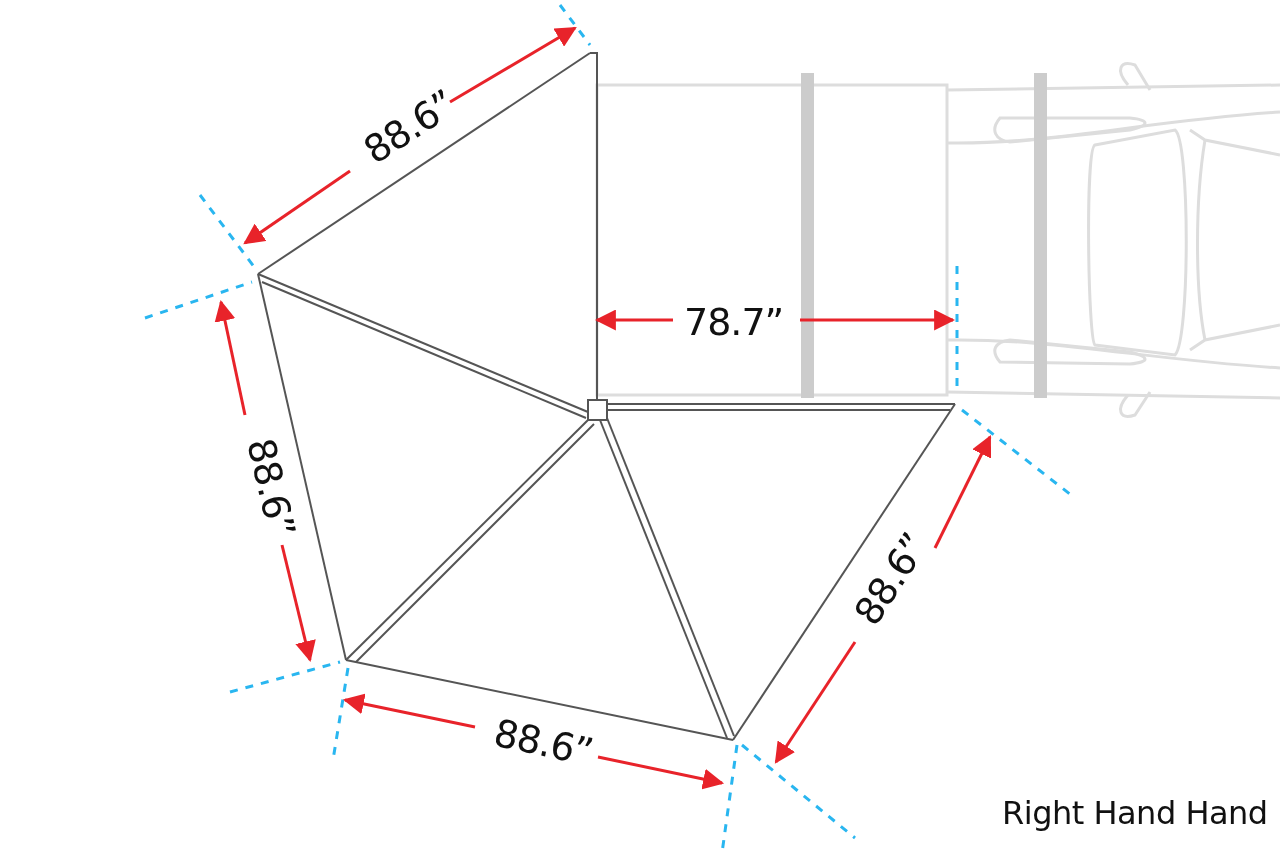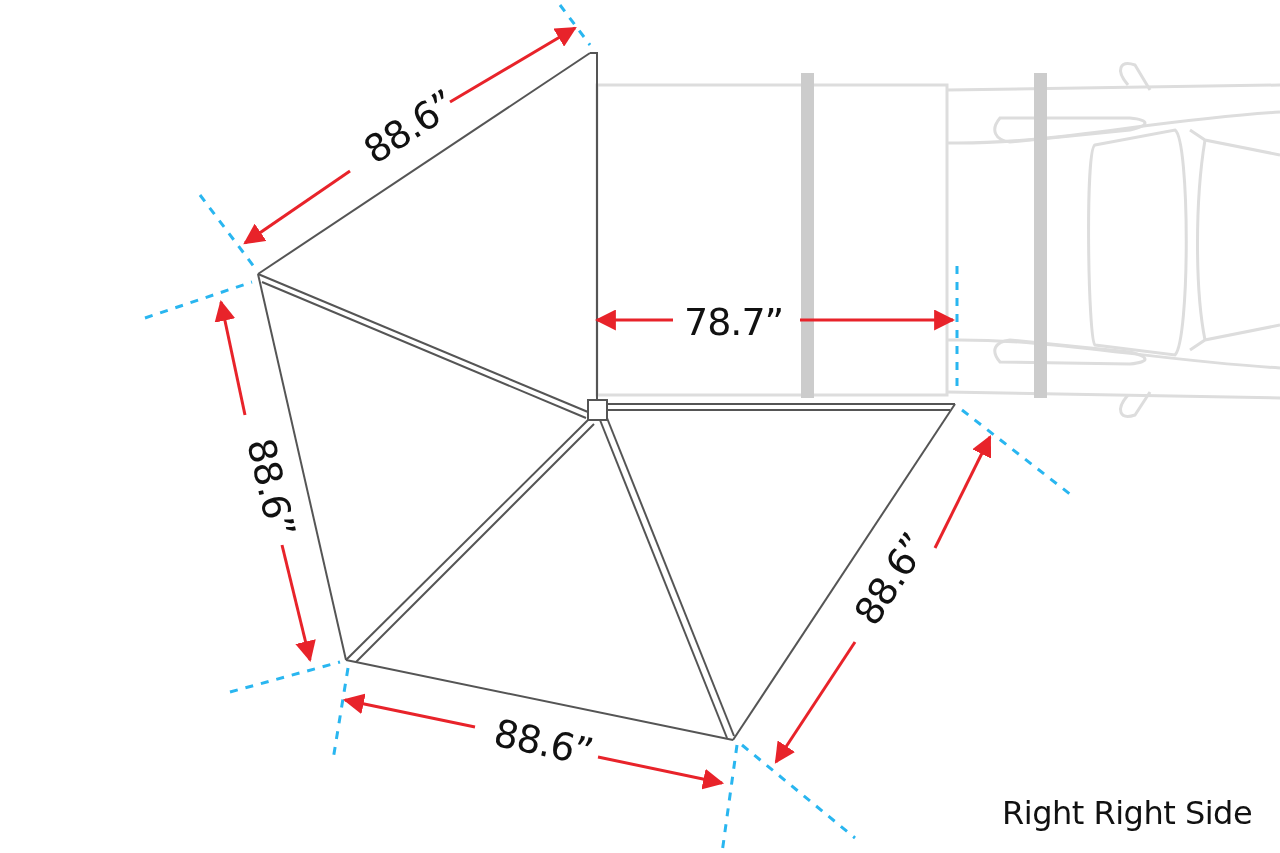--- a/index.html
+++ b/index.html
@@ -81,13 +81,13 @@
     <line x1="800" y1="320" x2="953" y2="320" marker-end="url(#ah)"></line>
   </g>
 
   <text class="dim" transform="translate(375,165) rotate(-33)">88.6”</text>
   <text class="dim" transform="translate(247,442) rotate(77)">88.6”</text>
   <text class="dim" transform="translate(492,745) rotate(12)">88.6”</text>
   <text class="dim" transform="translate(875,628) rotate(-57)">88.6”</text>
   <text class="dim" x="684" y="335">78.7”</text>
 </svg>
 
-<div class="caption">Right Right Side</div>
+<div class="caption">Right Hand Hand</div>
 
 </body></html>

